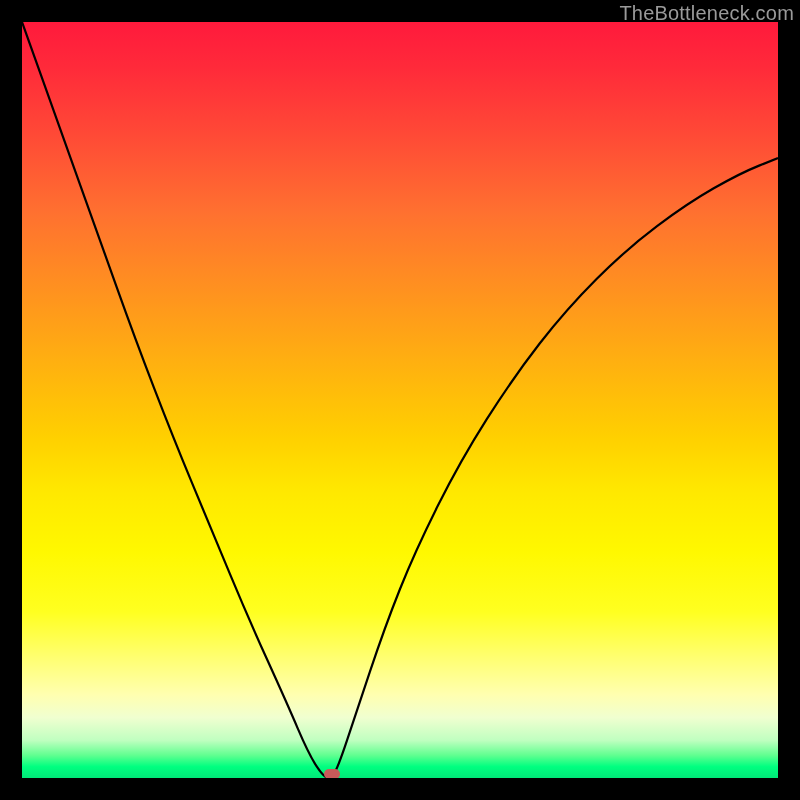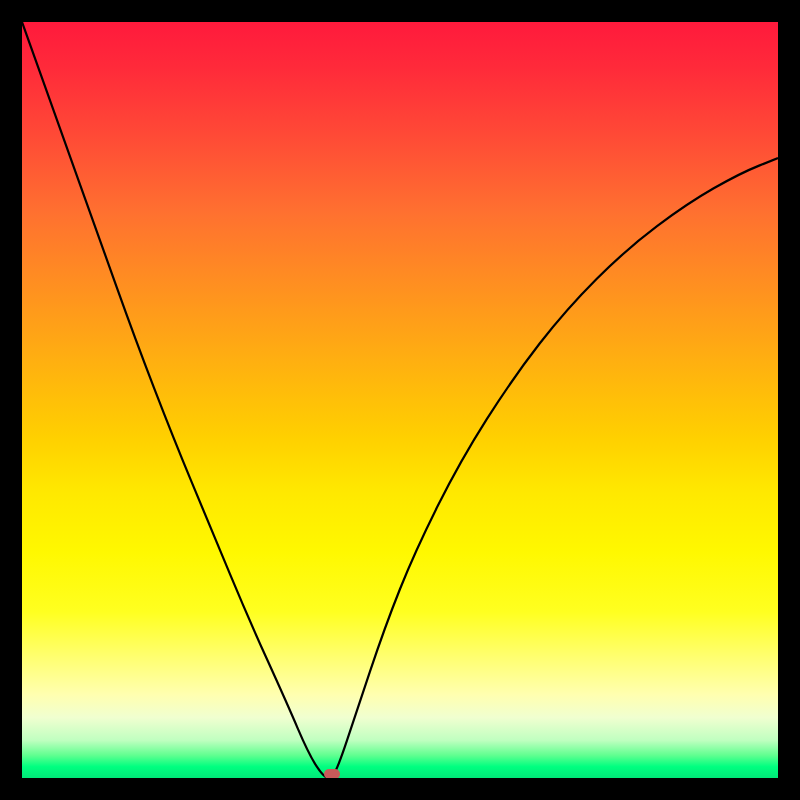--- a/index.html
+++ b/index.html
@@ -82,13 +82,14 @@
 <body>
 
 <div class="frame">
   <div class="plot-area">
     <div class="gradient-bg"></div>
     <svg class="curve-svg" viewBox="0 0 756 756" preserveAspectRatio="none">
       <path class="curve-path" d="M 0.00 0.00 Q 0.00 0.00 18.90 52.92 Q 37.80 105.84 56.70 158.76 Q 75.60 211.68 94.50 264.60 Q 113.40 317.52 132.30 366.66 Q 151.20 415.80 170.10 461.16 Q 189.00 506.52 207.90 551.88 Q 226.80 597.24 245.70 638.82 Q 264.60 680.40 275.94 706.86 Q 287.28 733.32 294.84 744.66 Q 302.40 756.00 306.18 756.00 Q 309.96 756.00 313.74 748.44 Q 317.52 740.88 325.08 718.20 Q 332.64 695.52 347.76 650.16 Q 362.88 604.80 378.00 567.00 Q 393.12 529.20 415.80 483.84 Q 438.48 438.48 464.94 396.90 Q 491.40 355.32 517.86 321.30 Q 544.32 287.28 574.56 257.04 Q 604.80 226.80 635.04 204.12 Q 665.28 181.44 691.74 166.32 Q 718.20 151.20 737.10 143.64 T 756.00 136.08"></path>
     </svg>
     <div class="marker" style="left: 309.96px; top: 752.22px; background: rgb(200, 90, 90);"></div>
   </div>
+  <div class="watermark">TheBottleneck.com</div>
 </div>
 
 </body></html>

